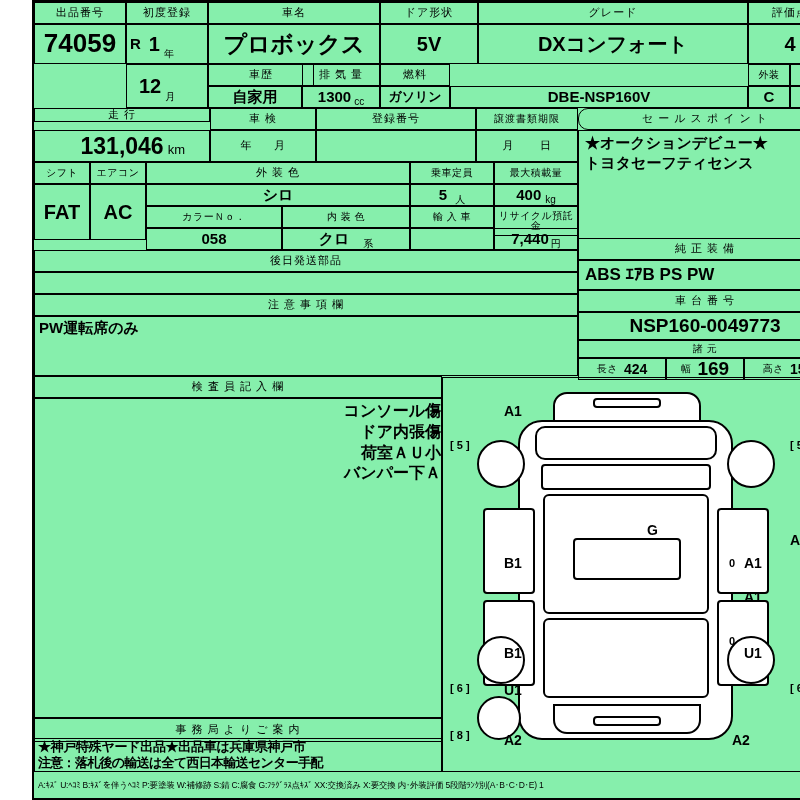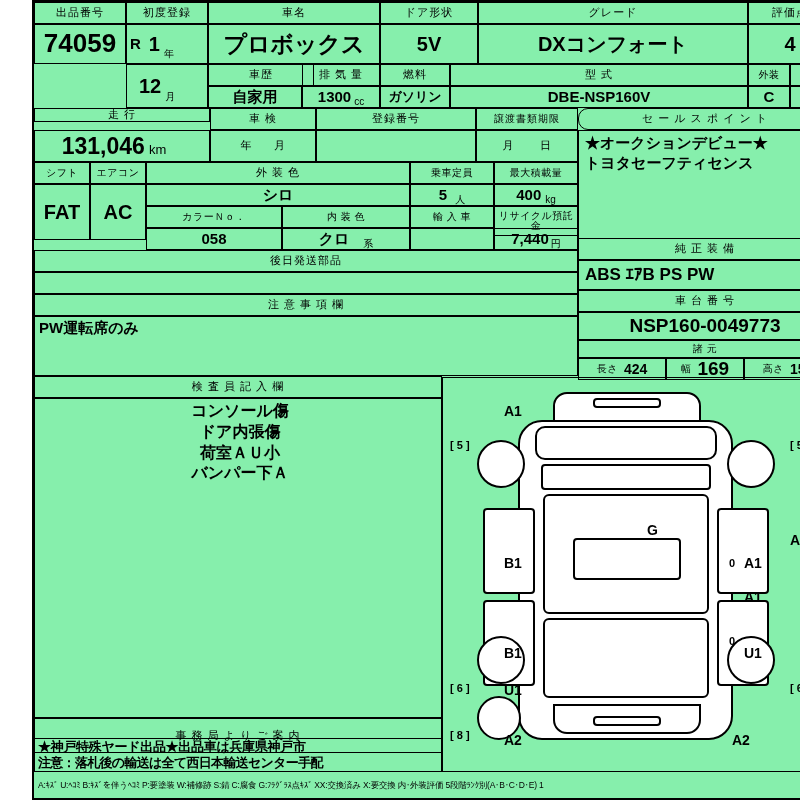--- a/index.html
+++ b/index.html
@@ -88,32 +88,31 @@
   <div class="cell" style="left:268px;top:84px;width:78px;height:22px;">
     <span class="sml">1300</span>
     <span class="unit" style="margin-left:3px;align-self:flex-end;">cc</span>
   </div>
 
   <div class="cell lbl" style="left:346px;top:62px;width:70px;height:22px;">燃料</div>
   <div class="cell" style="left:346px;top:84px;width:70px;height:22px;">
       <span class="sml" style="font-size:13px;">ガソリン</span>
     </div>
 
-  <div class="cell lbl" style="left:416px;top:62px;width:298px;height:22px;">型 式</div>
   <div class="cell" style="left:416px;top:84px;width:298px;height:22px;">
       <span class="sml">DBE-NSP160V</span>
     </div>
 
   <div class="cell lbl-sm" style="left:714px;top:62px;width:42px;height:22px;">外装</div>
   <div class="cell lbl-sm" style="left:756px;top:62px;width:42px;height:22px;">内装</div>
   <div class="cell sml" style="left:714px;top:84px;width:42px;height:22px;">C</div>
   <div class="cell sml" style="left:756px;top:84px;width:42px;height:22px;">B</div>
 
   <div class="cell lbl" style="left:0;top:106px;width:176px;height:14px;">走 行</div>
-  <div class="cell" style="left:0;top:128px;width:176px;height:32px;padding-right:16px;">
+  <div class="cell" style="left:0;top:128px;width:176px;height:32px;justify-content:flex-end;padding-right:24px;">
     <span class="big" style="font-size:23px;">131,046</span>
     <span class="unit" style="margin-left:4px;align-self:flex-end;margin-bottom:4px;font-size:13px;">km</span>
   </div>
 
   <div class="cell lbl" style="left:176px;top:106px;width:106px;height:22px;">車 検</div>
   <div class="cell" style="left:176px;top:128px;width:106px;height:32px;">
     <span class="lbl-sm" style="font-size:11px;margin-right:22px;">年</span>
     <span class="lbl-sm" style="font-size:11px;">月</span>
   </div>
 
@@ -204,28 +203,28 @@
   <div class="cell" style="left:632px;top:356px;width:78px;height:22px;">
     <span class="lbl-sm">幅</span>
     <span class="sml" style="margin-left:6px;font-size:19px;">169</span>
   </div>
   <div class="cell" style="left:710px;top:356px;width:88px;height:22px;">
     <span class="lbl-sm">高さ</span>
     <span class="sml" style="margin-left:6px;font-size:14px;">152</span>
   </div>
 
   <div class="cell lbl" style="left:0;top:374px;width:408px;height:22px;">検 査 員 記 入 欄</div>
-  <div class="cell stack" style="left:0;top:396px;width:408px;height:320px;align-items:center;justify-content:flex-start;padding:4px 0 4px 4px;">
+  <div class="cell stack" style="left:0;top:396px;width:408px;height:320px;align-items:flex-end;justify-content:flex-start;padding:4px 0 4px 4px;">
     <div class="note-line" style="font-size:16px;">コンソール傷</div>
     <div class="note-line" style="font-size:16px;margin-top:4px;">ドア内張傷</div>
     <div class="note-line" style="font-size:16px;margin-top:4px;">荷室ＡＵ小</div>
     <div class="note-line" style="font-size:16px;margin-top:4px;">バンパー下Ａ</div>
   </div>
 
-  <div class="cell lbl" style="left:0;top:716px;width:408px;height:35px;">事 務 局 よ り ご 案 内</div>
+  <div class="cell lbl" style="left:0;top:716px;width:408px;height:24px;">事 務 局 よ り ご 案 内</div>
   <div class="cell stack" style="left:0;top:736px;width:408px;height:34px;align-items:flex-start;justify-content:center;padding-left:3px;">
     <div style="font-size:13px;font-weight:bold;letter-spacing:-0.3px;">★神戸特殊ヤード出品★出品車は兵庫県神戸市</div>
     <div style="font-size:13px;font-weight:bold;letter-spacing:-0.7px;margin-top:2px;">注意：落札後の輸送は全て西日本輸送センター手配</div>
   </div>
 
   <div id="diagram">
 
     <div class="dg" style="left:75px;top:42px;width:215px;height:320px;border-radius:24px;"></div>
 
     <div class="dg" style="left:110px;top:14px;width:148px;height:30px;border-radius:14px 14px 0 0;"></div>

